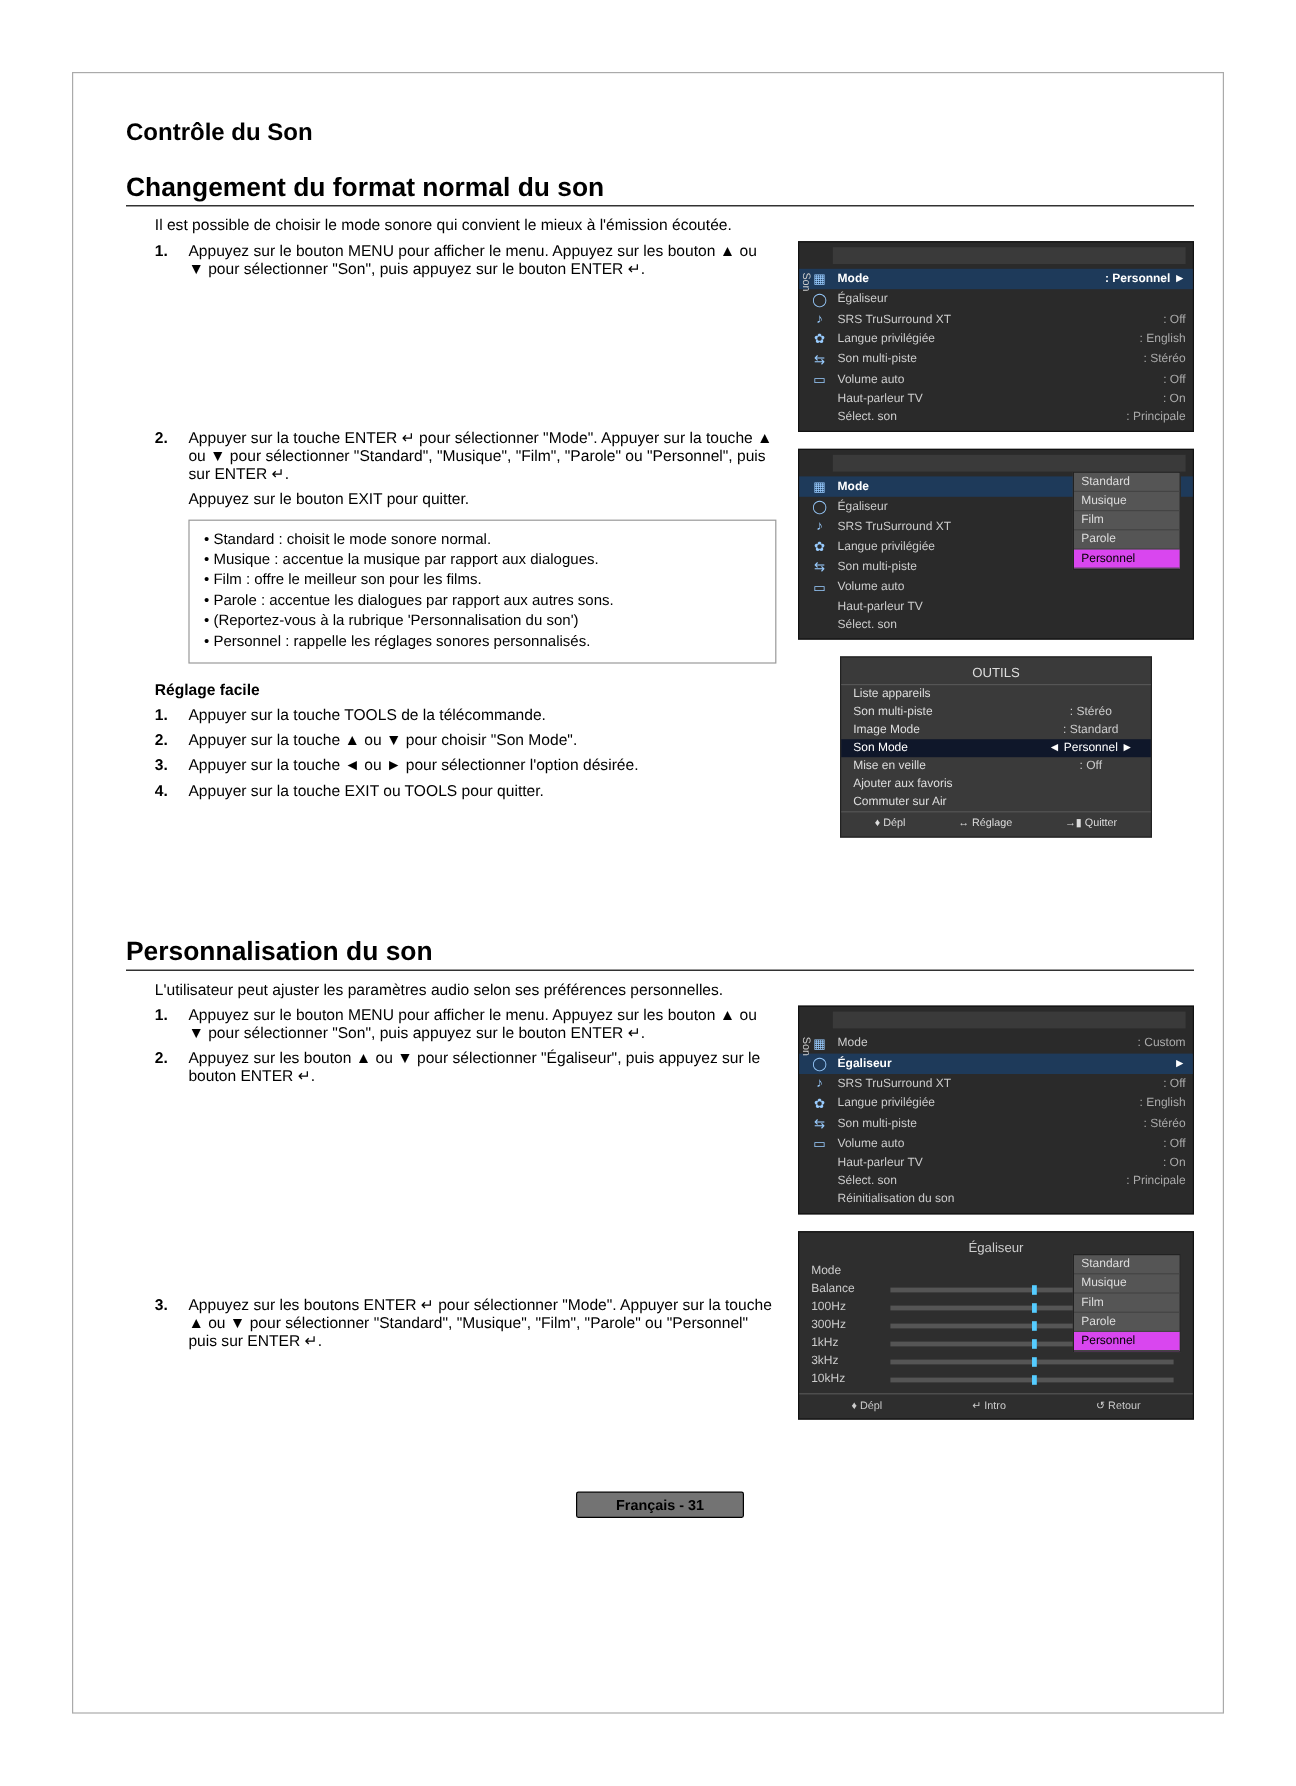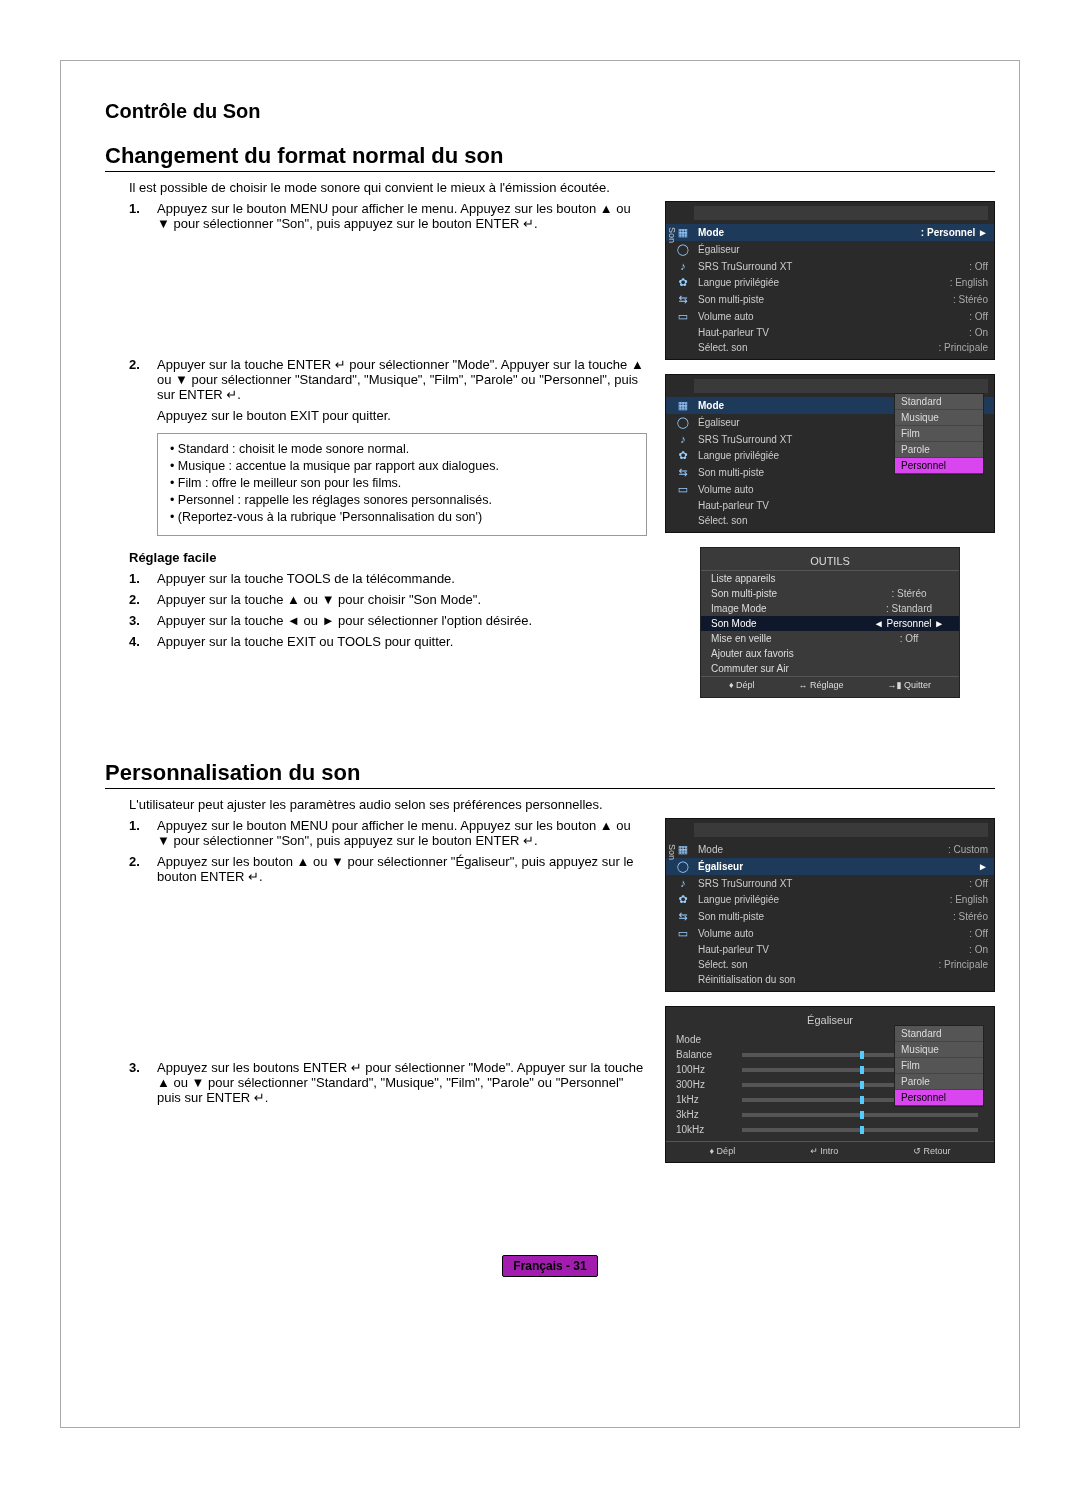--- a/index.html
+++ b/index.html
@@ -77,28 +77,28 @@
   .notes-box li { margin-bottom: 3px; }
   .sub-heading {
     font-weight: bold;
     margin: 14px 0 6px 24px;
   }
   .page-num {
     display: block;
     text-align: center;
     font-weight: bold;
     font-size: 12px;
-    margin-top: 92px;
+    margin-top: 60px;
     border: 1px solid #000;
-    width: 96px;
+    width: 140px;
     padding: 3px 0;
     margin-left: auto;
     margin-right: auto;
     border-radius: 2px;
-    background:#a21caf;
+    background:#737373;
   }
 
   
   .osd {
     background: #2a2a2a;
     color: #ccc;
     font-size: 10px;
     margin-bottom: 14px;
     padding: 4px 0 4px 0;
     border: 1px solid #111;
@@ -153,21 +153,21 @@
   .dropdown div.sel {
     background: #d946ef;
     color: #000;
   }
   .tools-osd {
     background: #3a3a3a;
     color: #ddd;
     font-size: 10px;
     padding: 4px 0;
     width: 260px;
-    margin: 0 auto 6px auto;
+    margin: 0 auto 26px auto;
     border: 1px solid #222;
   }
   .tools-osd .title {
     text-align: center;
     padding: 3px 0;
     border-bottom: 1px solid #555;
     font-size: 11px;
   }
   .tools-osd .row {
     display: flex;
@@ -222,22 +222,23 @@
           <span class="num">2.</span>
         <span class="body">Appuyer sur la touche ENTER ↵ pour sélectionner "Mode". Appuyer sur la touche ▲ ou ▼ pour sélectionner "Standard", "Musique", "Film", "Parole" ou "Personnel", puis sur ENTER ↵.</span>
         </li>
     </ol>
     <p class="exit-line">Appuyez sur le bouton EXIT pour quitter.</p>
     <div class="notes-box">
       <ul>
         <li>• Standard : choisit le mode sonore normal.</li>
         <li>• Musique : accentue la musique par rapport aux dialogues.</li>
         <li>• Film : offre le meilleur son pour les films.</li>
+        <li>• Parole : accentue les dialogues par rapport aux autres sons.</li>
+        <li>• (Reportez-vous à la rubrique 'Personnalisation du son')</li>
         <li>• Personnel : rappelle les réglages sonores personnalisés.</li>
-        <li>• (Reportez-vous à la rubrique 'Personnalisation du son')</li>
       </ul>
     </div>
 
     <p class="sub-heading">Réglage facile</p>
     <ol class="steps">
       <li>
           <span class="num">1.</span>
           <span class="body">Appuyer sur la touche TOOLS de la télécommande.</span>
         </li>
       <li>

